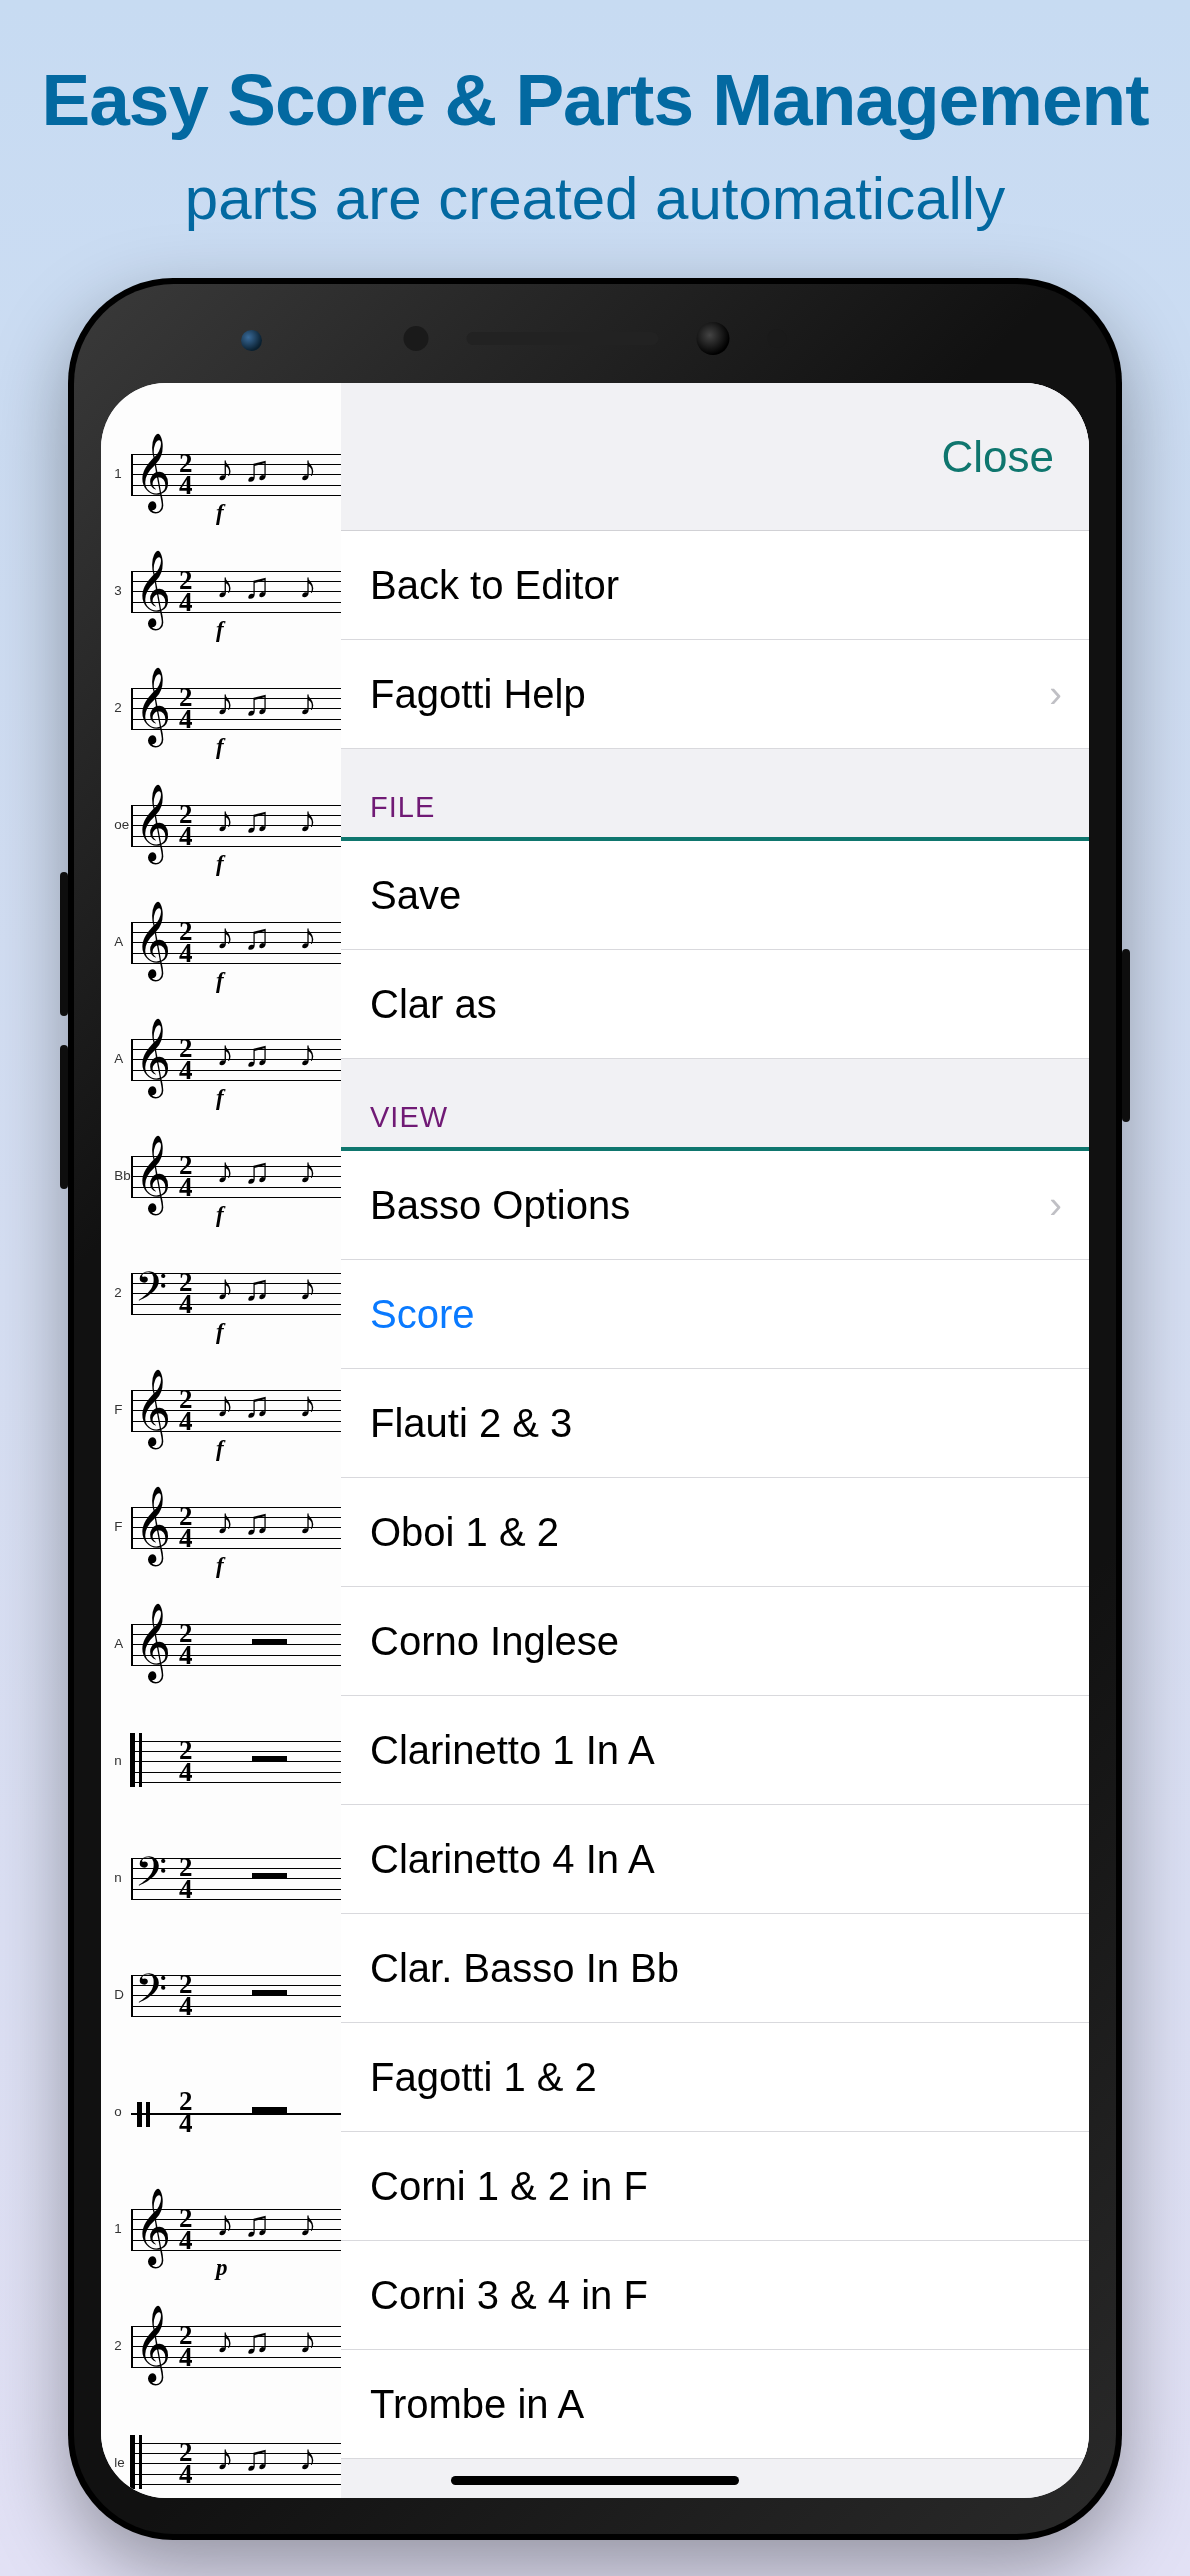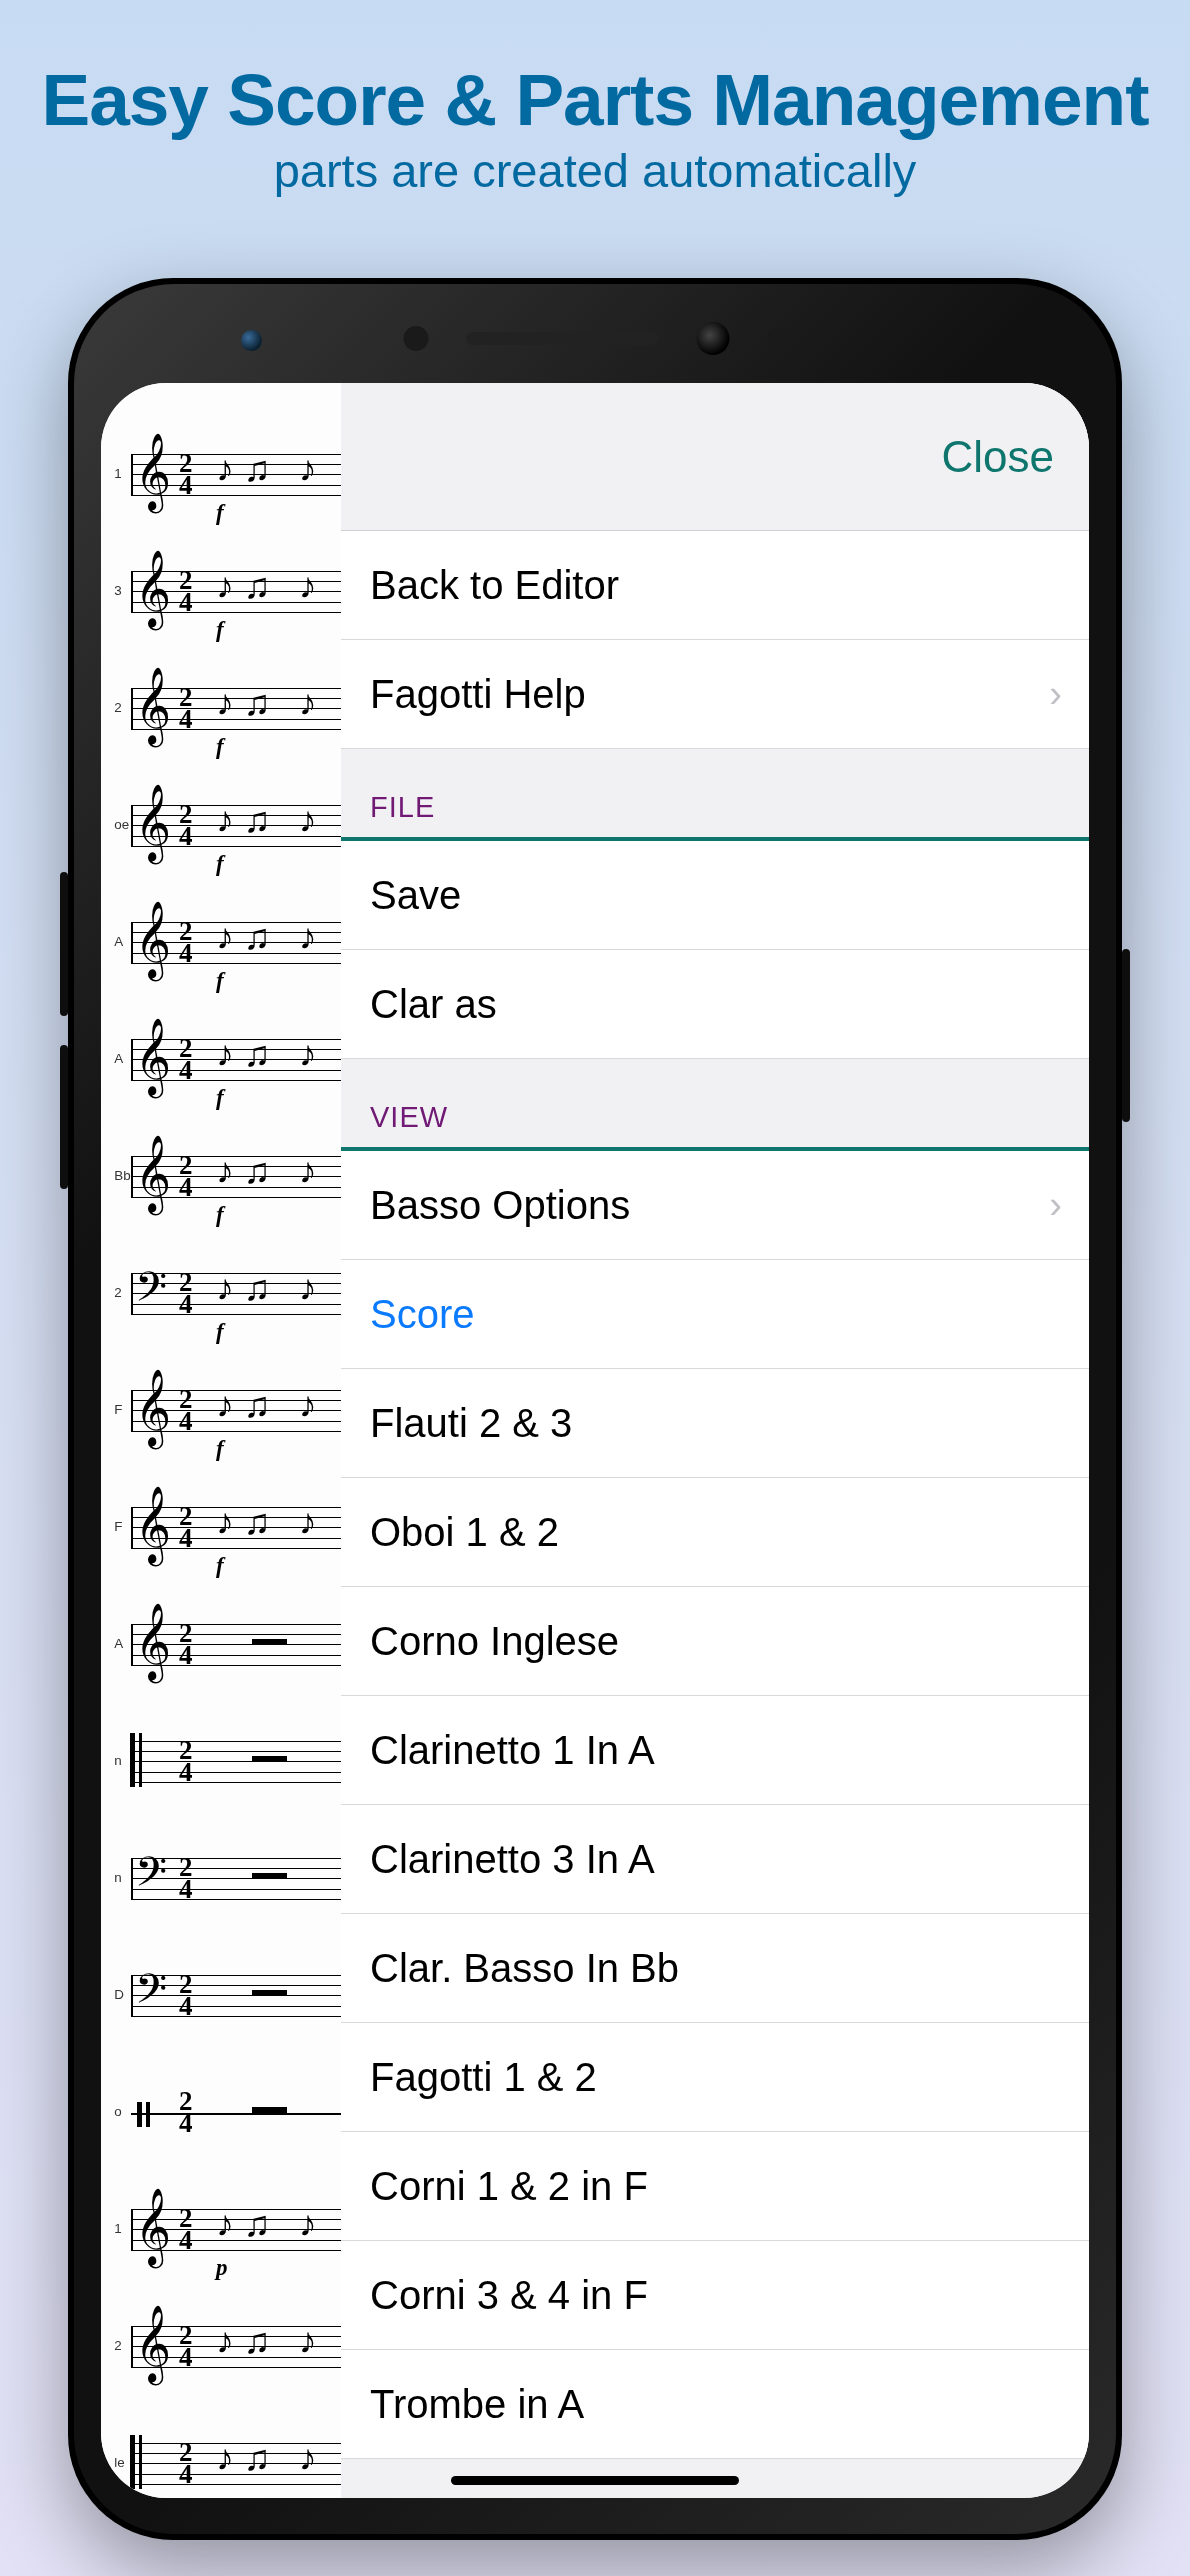--- a/index.html
+++ b/index.html
@@ -15,23 +15,23 @@
     text-align: center;
     padding-top: 58px;
     color: #0369a1;
   }
   .promo-title h1 {
     font-size: 73px;
     font-weight: 700;
     letter-spacing: -1px;
   }
   .promo-title h2 {
-    font-size: 47px;
+    font-size: 60px;
     font-weight: 400;
-    margin-top: 2px;
+    margin-top: 23px;
   }
   .phone-wrap {
     position: absolute;
     left: 50%;
     top: 278px;
     transform: translateX(-50%);
     width: 1054px;
     height: 2262px;
   }
   .phone-body {
@@ -383,21 +383,21 @@
             <div class="list-row">
               <span>Oboi 1 &amp; 2</span>
             </div>
             <div class="list-row">
               <span>Corno Inglese</span>
             </div>
             <div class="list-row">
               <span>Clarinetto 1 In A</span>
             </div>
             <div class="list-row">
-              <span>Clarinetto 3 In A</span>
+              <span>Clarinetto 4 In A</span>
             </div>
             <div class="list-row">
               <span>Clar. Basso In Bb</span>
             </div>
             <div class="list-row">
               <span>Fagotti 1 &amp; 2</span>
             </div>
             <div class="list-row">
               <span>Corni 1 &amp; 2 in F</span>
             </div>

